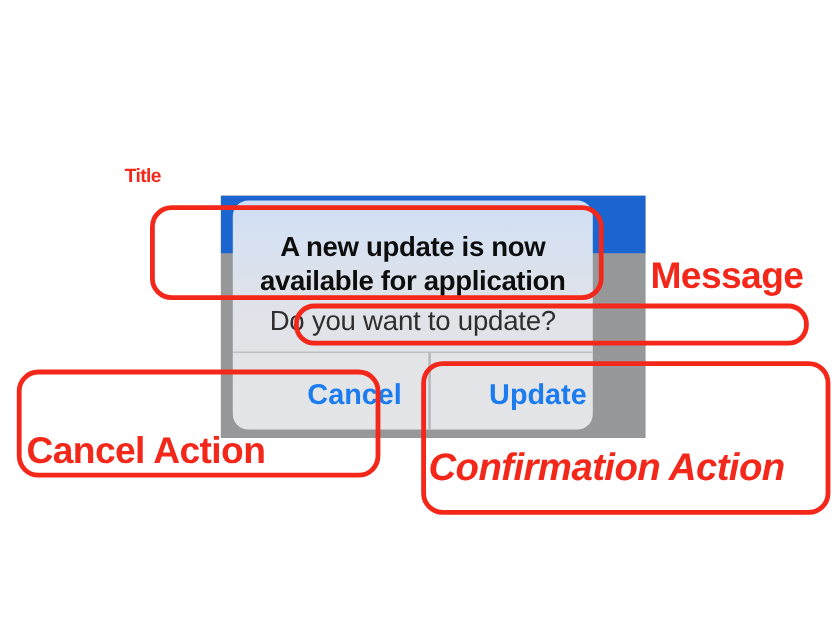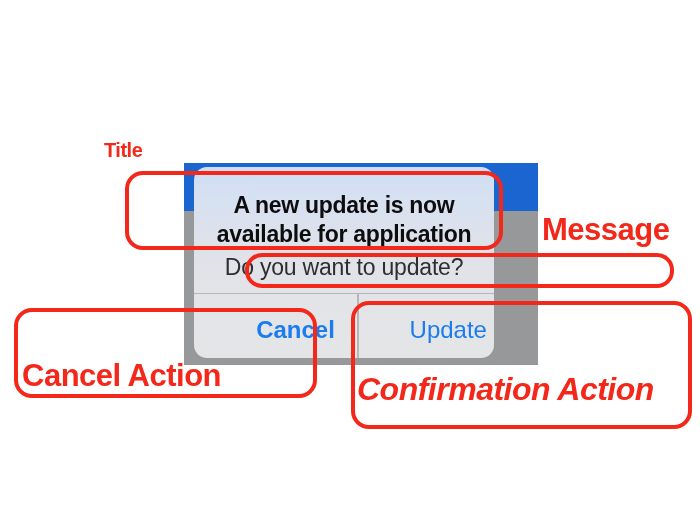--- a/index.html
+++ b/index.html
@@ -35,38 +35,38 @@
   .alert-buttons{
     position:absolute;left:0;right:0;bottom:0;height:64px;
     border-top:1.5px solid #b5b7ba;display:flex;align-items:stretch;
   }
   .alert-btn{
     appearance:none;background:transparent;border:none;padding:0;margin:0;
     font-family:inherit;font-size:24px;color:#1b7cf0;cursor:pointer;
     line-height:64px;position:relative;top:4px;text-align:center;
   }
   .alert-btn.cancel{width:163px;font-weight:700;padding-left:40px;}
-  .alert-btn.update{flex:1;font-weight:400;margin-left:44px;}
+  .alert-btn.update{flex:1;font-weight:700;margin-left:44px;}
   .btn-divider{width:1.5px;background:#b5b7ba;}
 
   
   .ann-box{
     position:absolute;border:4px solid #f3271a;border-radius:18px;
     box-sizing:border-box;background:transparent;z-index:5;
   }
   .box-title  {left:125px;top:171px;width:378px;height:79px;}
   .box-message{left:245px;top:253px;width:429px;height:35px;border-radius:17px;}
   .box-cancel {left:14px; top:308px;width:303px;height:90px;}
   .box-confirm{left:351px;top:301px;width:341px;height:128px;}
 
   .ann-label{
     position:absolute;color:#f3271a;font-weight:700;z-index:6;
     white-space:nowrap;letter-spacing:-0.5px;
   }
-  .label-title  {left:104px;top:139px;font-size:20px;}
+  .label-title  {left:104px;top:139px;font-size:16px;}
   .label-message{left:542px;top:212px;font-size:31px;}
   .label-cancel {left:22px; top:358px;font-size:31px;}
   .label-confirm{left:357px;top:371px;font-size:32px;font-style:italic;}
 </style>
 </head>
 <body>
 
 <div class="canvas">
 
   <div class="screenshot">

